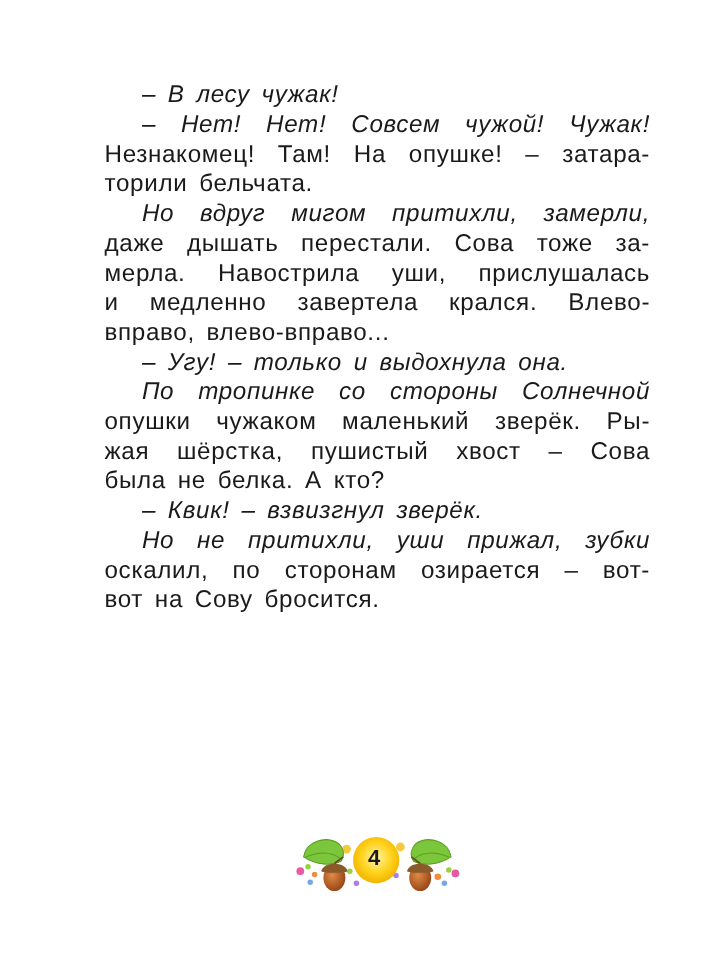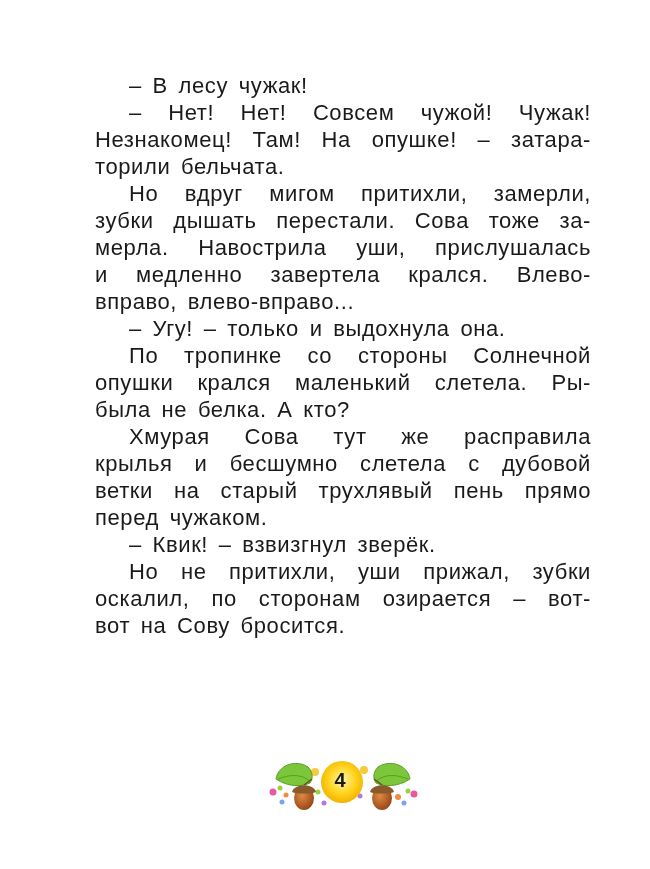--- a/index.html
+++ b/index.html
@@ -8,21 +8,21 @@
     position: absolute; left: 95px; top: 72px; width: 496px;
     font-family: "Liberation Sans", sans-serif;
     font-size: 22px; line-height: 27px; color: #1a1a1a;
     word-spacing: 4px; letter-spacing: 0.6px;
   }
   .line {
     display: block; height: 27px; white-space: nowrap;
     text-align: justify; text-align-last: justify;
   }
   .line.last { text-align-last: left; }
-  .line.indent { padding-left: 34px; }
+  .line.indent { padding-left: 34px; font-style: italic; }
   .footer {
     position: absolute; left: 268px; top: 757px; width: 150px; height: 58px;
   }
   .footer svg { display: block; }
   .page-num {
     position: absolute; left: 56px; top: 12px; width: 32px; text-align: center;
     font-family: "Liberation Sans", sans-serif; font-weight: bold; font-size: 20px; color: #1a1a1a;
   }
 </style>
 </head>
@@ -32,38 +32,33 @@
   <div>
     <span class="line indent last">– В лесу чужак!</span>
   </div>
   <div>
     <span class="line indent">– Нет! Нет! Совсем чужой! Чужак!</span>
     <span class="line">Незнакомец! Там! На опушке! – затара-</span>
     <span class="line last">торили бельчата.</span>
   </div>
   <div>
     <span class="line indent">Но вдруг мигом притихли, замерли,</span>
-    <span class="line">зубки дышать перестали. Сова тоже за-</span>
+    <span class="line">даже дышать перестали. Сова тоже за-</span>
     <span class="line">мерла. Навострила уши, прислушалась</span>
     <span class="line">и медленно завертела крался. Влево-</span>
     <span class="line last">вправо, влево-вправо...</span>
   </div>
   <div>
     <span class="line indent last">– Угу! – только и выдохнула она.</span>
   </div>
   <div>
     <span class="line indent">По тропинке со стороны Солнечной</span>
-    <span class="line">опушки крался маленький слетела. Ры-</span>
+    <span class="line">опушки чужаком маленький зверёк. Ры-</span>
+    <span class="line">жая шёрстка, пушистый хвост – Сова</span>
     <span class="line last">была не белка. А кто?</span>
-  </div>
-  <div>
-    <span class="line indent">Хмурая Сова тут же расправила</span>
-    <span class="line">крылья и бесшумно слетела с дубовой</span>
-    <span class="line">ветки на старый трухлявый пень прямо</span>
-    <span class="line last">перед чужаком.</span>
   </div>
   <div>
     <span class="line indent last">– Квик! – взвизгнул зверёк.</span>
   </div>
   <div>
     <span class="line indent">Но не притихли, уши прижал, зубки</span>
     <span class="line">оскалил, по сторонам озирается – вот-</span>
     <span class="line last">вот на Сову бросится.</span>
   </div>
 </div>

